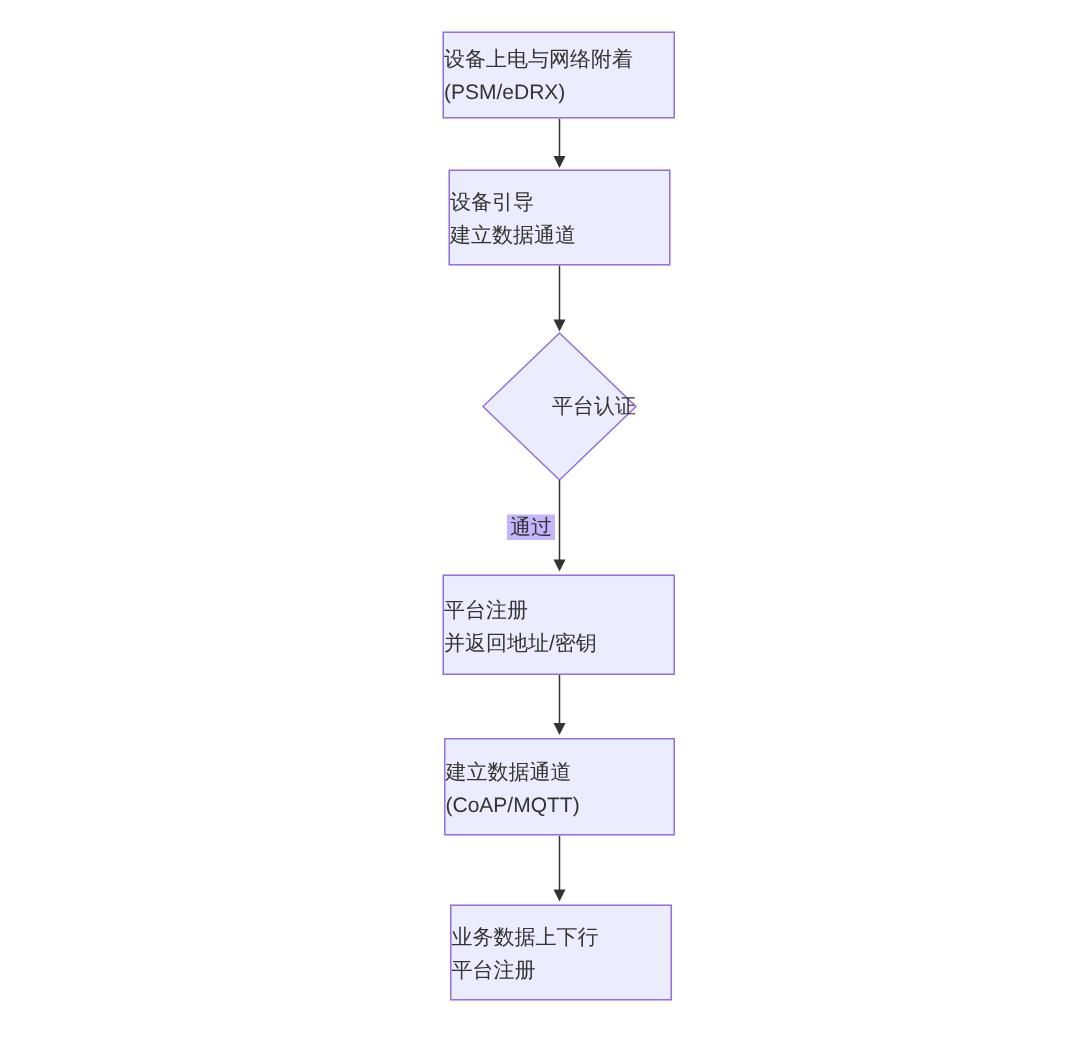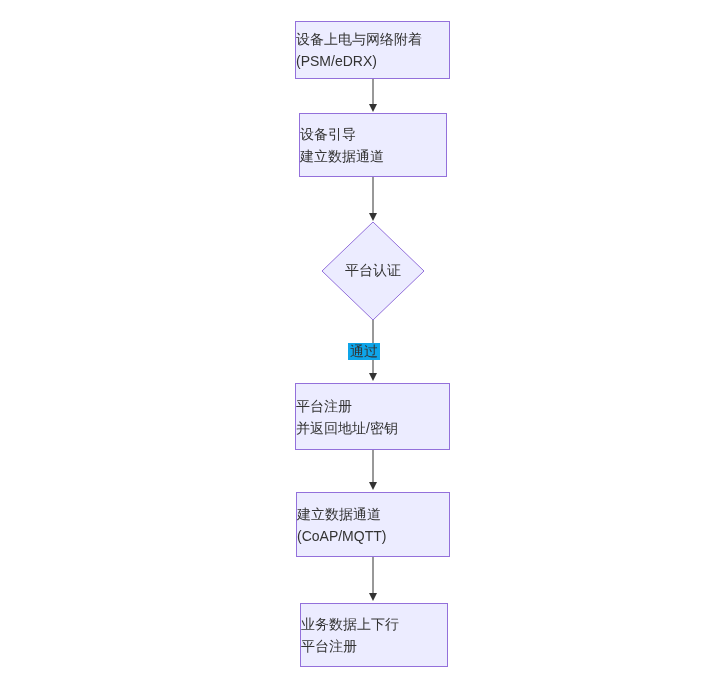--- a/index.html
+++ b/index.html
@@ -55,33 +55,33 @@
   .node-rect-4 { left: 295px; top: 383px; width: 155px; height: 67px; }
   .node-rect-5 { left: 296px; top: 492px; width: 154px; height: 65px; }
   .node-rect-6 { left: 300px; top: 603px; width: 148px; height: 64px; }
   .diamond-text {
     position: absolute;
     left: 322px;
     top: 260px;
     width: 102px;
     height: 22px;
     display: flex;
-    justify-content: center;
+    justify-content: flex-end;
     align-items: center;
     color: #333333;
     font-size: 14px;
     background: transparent;
     border: none;
   }
   .edge-label {
     position: absolute;
-    left: 364px;
+    left: 354px;
     top: 343px;
     transform: translateX(-50%);
-    background: #0ea5e9;
+    background: #c4b5fd;
     color: #333333;
     font-size: 14px;
     line-height: 17px;
     padding: 0 2px;
     white-space: nowrap;
   }
 </style>
 </head>
 <body>
 

